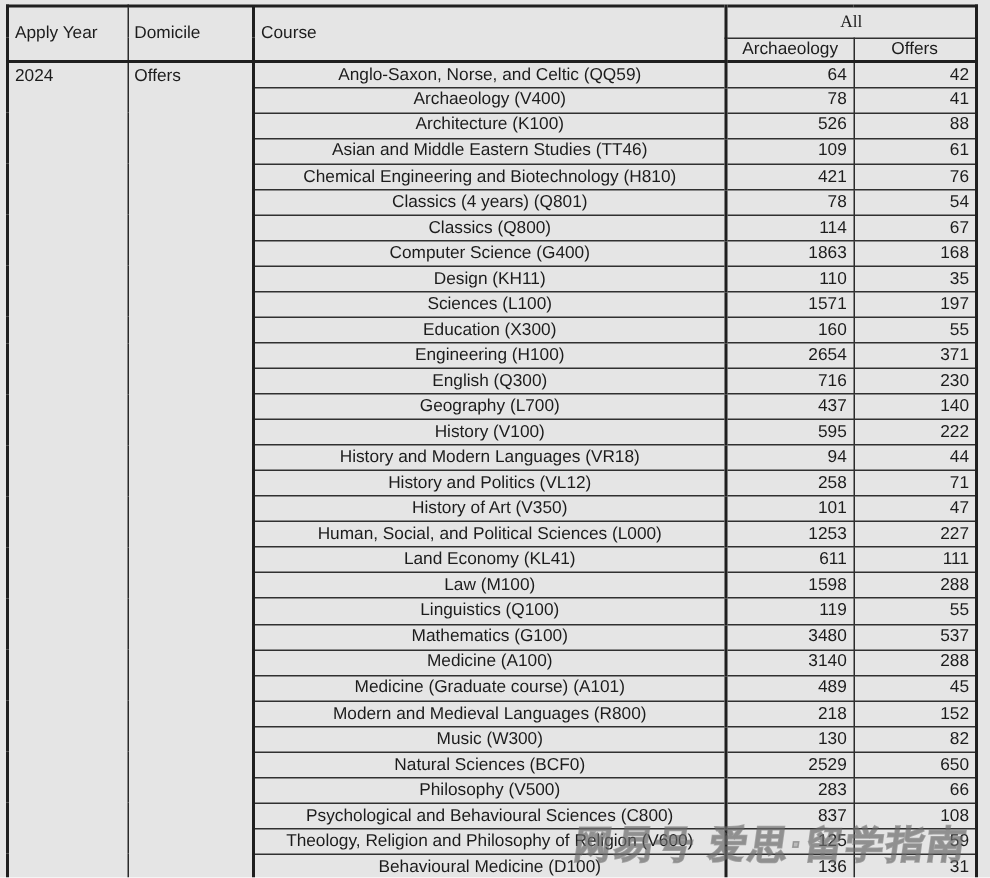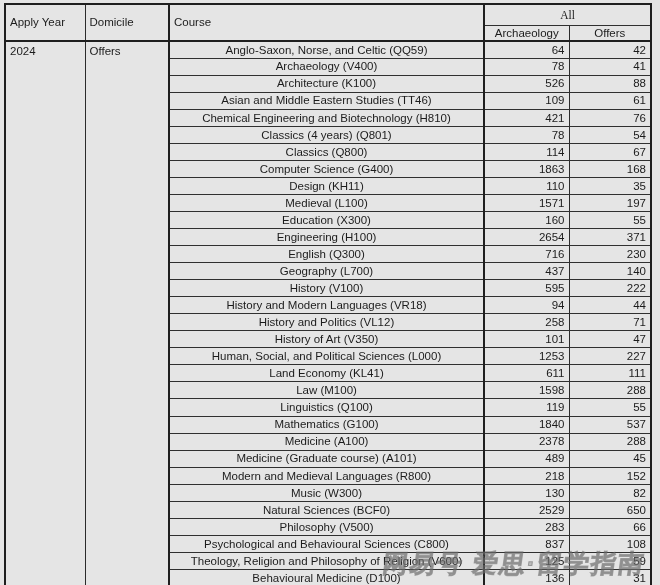--- a/index.html
+++ b/index.html
@@ -118,21 +118,21 @@
           <td class="course b-r-thick">Computer Science (G400)</td>
           <td class="num b-r-thin">1863</td>
           <td class="num">168</td>
         </tr>
         <tr>
           <td class="course b-r-thick">Design (KH11)</td>
           <td class="num b-r-thin">110</td>
           <td class="num">35</td>
         </tr>
         <tr>
-          <td class="course b-r-thick">Medieval (L100)</td>
+          <td class="course b-r-thick">Sciences (L100)</td>
           <td class="num b-r-thin">1571</td>
           <td class="num">197</td>
         </tr>
         <tr>
           <td class="course b-r-thick">Education (X300)</td>
           <td class="num b-r-thin">160</td>
           <td class="num">55</td>
         </tr>
         <tr>
           <td class="course b-r-thick">Engineering (H100)</td>
@@ -184,26 +184,26 @@
           <td class="num b-r-thin">1598</td>
           <td class="num">288</td>
         </tr>
         <tr>
           <td class="course b-r-thick">Linguistics (Q100)</td>
           <td class="num b-r-thin">119</td>
           <td class="num">55</td>
         </tr>
         <tr>
           <td class="course b-r-thick">Mathematics (G100)</td>
-          <td class="num b-r-thin">1840</td>
+          <td class="num b-r-thin">3480</td>
           <td class="num">537</td>
         </tr>
         <tr>
           <td class="course b-r-thick">Medicine (A100)</td>
-          <td class="num b-r-thin">2378</td>
+          <td class="num b-r-thin">3140</td>
           <td class="num">288</td>
         </tr>
         <tr>
           <td class="course b-r-thick">Medicine (Graduate course) (A101)</td>
           <td class="num b-r-thin">489</td>
           <td class="num">45</td>
         </tr>
         <tr>
           <td class="course b-r-thick">Modern and Medieval Languages (R800)</td>
           <td class="num b-r-thin">218</td>

